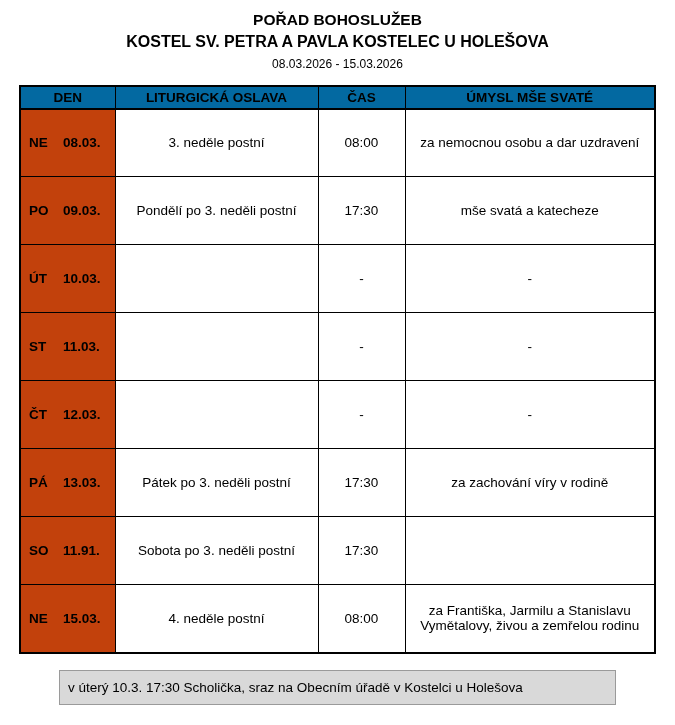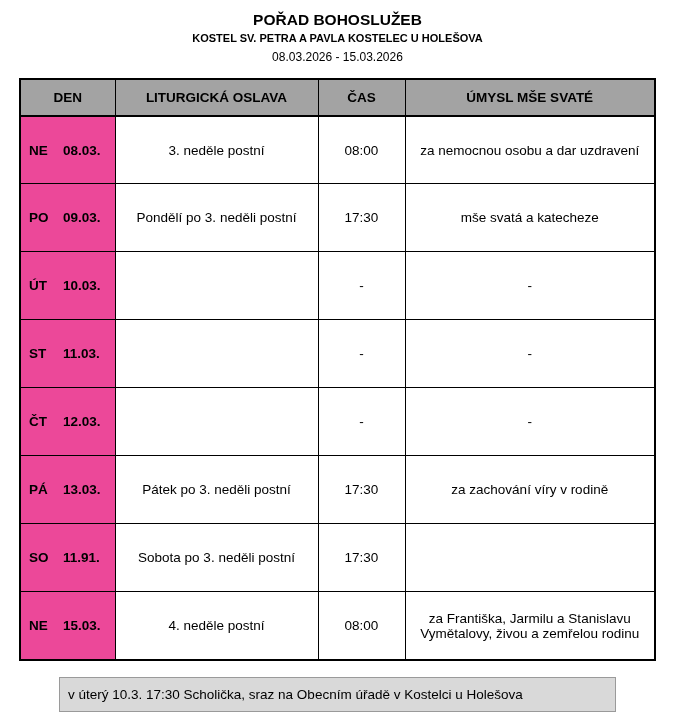--- a/index.html
+++ b/index.html
@@ -6,48 +6,48 @@
   html, body {
     width: 675px;
     background: #ffffff;
     color: #000000;
     font-family: "Liberation Sans", sans-serif;
   }
   .page { width: 675px; height: 725px; padding-top: 10px; }
 
   .doc-header { text-align: center; }
   .doc-title   { font-size: 15.5px; font-weight: bold; line-height: 1.35; }
-  .doc-subtitle{ font-size: 11px; font-weight: bold; line-height: 1.35; }
+  .doc-subtitle{ font-size: 16px; font-weight: bold; line-height: 1.35; }
   .doc-daterange { font-size: 12px; margin-top: 4px; }
 
   table.schedule {
     width: 635px;
     margin: 14px auto 0 auto;
     border-collapse: collapse;
     border: 2px solid #000000;
     table-layout: fixed;
   }
   .schedule th, .schedule td {
     border: 1px solid #000000;
     font-size: 13.5px;
     text-align: center;
     vertical-align: middle;
     padding: 4px 6px;
     overflow: hidden;
   }
   .schedule thead th {
-    background: #a3a3a3;
+    background: #0369a1;
     font-weight: bold;
-    height: 37px;
+    height: 23px;
     padding: 2px 4px;
     border-bottom: 2px solid #000000;
   }
   .schedule tbody tr { height: 68px; }
   .schedule td.day-cell {
-    background: #ec4899;
+    background: #c2410c;
     font-weight: bold;
     text-align: left;
     padding-left: 8px;
     white-space: nowrap;
   }
   .day-abbr { display: inline-block; min-width: 24px; margin-right: 10px; }
 
   .footer-note {
     width: 557px;
     margin: 16px auto 0 auto;

